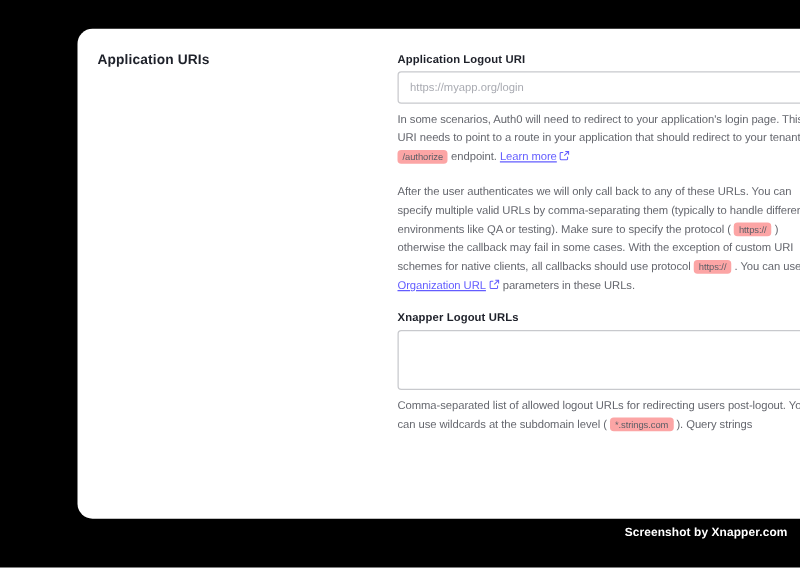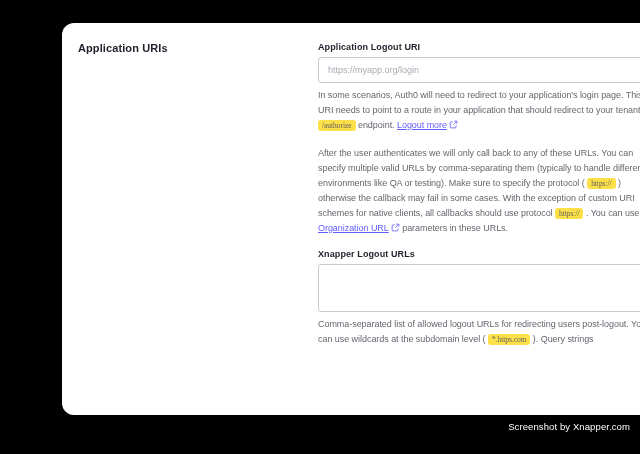--- a/index.html
+++ b/index.html
@@ -34,61 +34,61 @@
   .text-input { height:26px; }
   .text-input::placeholder { color:#a9abb2; }
   .text-area { resize:none; padding:7px 9px; line-height:13px; }
   .ta-callback { height:46px; }
   .ta-logout { height:48px; }
   .help {
     margin:0 0 13px 0; font-size:9px; line-height:15px; color:#65676e;
     letter-spacing:-.05px;
   }
   .code-chip {
-    font-family:Liberation Serif, serif;
-    font-size:7.5px; background:#fde047; color:#5b5e66;
+    font-family:Liberation Sans, sans-serif;
+    font-size:7.5px; background:#fca5a5; color:#5b5e66;
     padding:1px 4px; border-radius:3px; white-space:nowrap;
   }
   .help-link { color:var(--link); text-decoration:underline; cursor:pointer; }
   .ext-icon { display:inline-block; margin-left:2px; color:var(--link); }
   .ext-icon svg { vertical-align:-1px; }
   .watermark {
     position:absolute; right:10px; top:421px; color:#fff;
-    font-size:9.5px; font-weight:normal; letter-spacing:.1px;
+    font-size:9.5px; font-weight:bold; letter-spacing:.1px;
   }
 </style>
 </head>
 <body>
 
 <div class="card">
   <div class="left-col">
     <h2 class="section-title">Application URIs</h2>
   </div>
   <div class="right-col">
 
     <div>
       <label class="field-label">Application Logout URI</label>
       <input class="text-input" type="text" placeholder="https://myapp.org/login" style="">
-      <p class="help">In some scenarios, Auth0 will need to redirect to your application's login page. This URI needs to point to a route in your application that should redirect to your tenant's <code class="code-chip">/authorize</code> endpoint. <a class="help-link">Logout more</a><span class="ext-icon"><svg width="9" height="9" viewBox="0 0 12 12">
+      <p class="help">In some scenarios, Auth0 will need to redirect to your application's login page. This URI needs to point to a route in your application that should redirect to your tenant's <code class="code-chip">/authorize</code> endpoint. <a class="help-link">Learn more</a><span class="ext-icon"><svg width="9" height="9" viewBox="0 0 12 12">
               <path d="M4.8 2.6H2.6a1.1 1.1 0 0 0-1.1 1.1v5.7a1.1 1.1 0 0 0 1.1 1.1h5.7a1.1 1.1 0 0 0 1.1-1.1V7.2" fill="none" stroke="currentColor" stroke-width="1.1"></path>
               <path d="M7 1.5h3.5V5" fill="none" stroke="currentColor" stroke-width="1.1"></path>
               <path d="M10.3 1.7 5.9 6.1" fill="none" stroke="currentColor" stroke-width="1.1"></path>
             </svg></span></p>
     </div>
 
     <div>
       <p class="help">After the user authenticates we will only call back to any of these URLs. You can specify multiple valid URLs by comma-separating them (typically to handle different environments like QA or testing). Make sure to specify the protocol ( <code class="code-chip">https://</code> ) otherwise the callback may fail in some cases. With the exception of custom URI schemes for native clients, all callbacks should use protocol <code class="code-chip">https://</code> . You can use <a class="help-link">Organization URL</a><span class="ext-icon"><svg width="9" height="9" viewBox="0 0 12 12">
               <path d="M4.8 2.6H2.6a1.1 1.1 0 0 0-1.1 1.1v5.7a1.1 1.1 0 0 0 1.1 1.1h5.7a1.1 1.1 0 0 0 1.1-1.1V7.2" fill="none" stroke="currentColor" stroke-width="1.1"></path>
               <path d="M7 1.5h3.5V5" fill="none" stroke="currentColor" stroke-width="1.1"></path>
               <path d="M10.3 1.7 5.9 6.1" fill="none" stroke="currentColor" stroke-width="1.1"></path>
             </svg></span> parameters in these URLs.</p>
     </div>
 
     <div>
       <label class="field-label">Xnapper Logout URLs</label>
       <textarea class="text-area ta-logout" style=""></textarea>
-      <p class="help">Comma-separated list of allowed logout URLs for redirecting users post-logout. You can use wildcards at the subdomain level ( <code class="code-chip">*.https.com</code> ). Query strings</p>
+      <p class="help">Comma-separated list of allowed logout URLs for redirecting users post-logout. You can use wildcards at the subdomain level ( <code class="code-chip">*.strings.com</code> ). Query strings</p>
     </div>
 
   </div>
 </div>
 
 <div class="watermark">Screenshot by Xnapper.com</div>
 
 </body></html>

